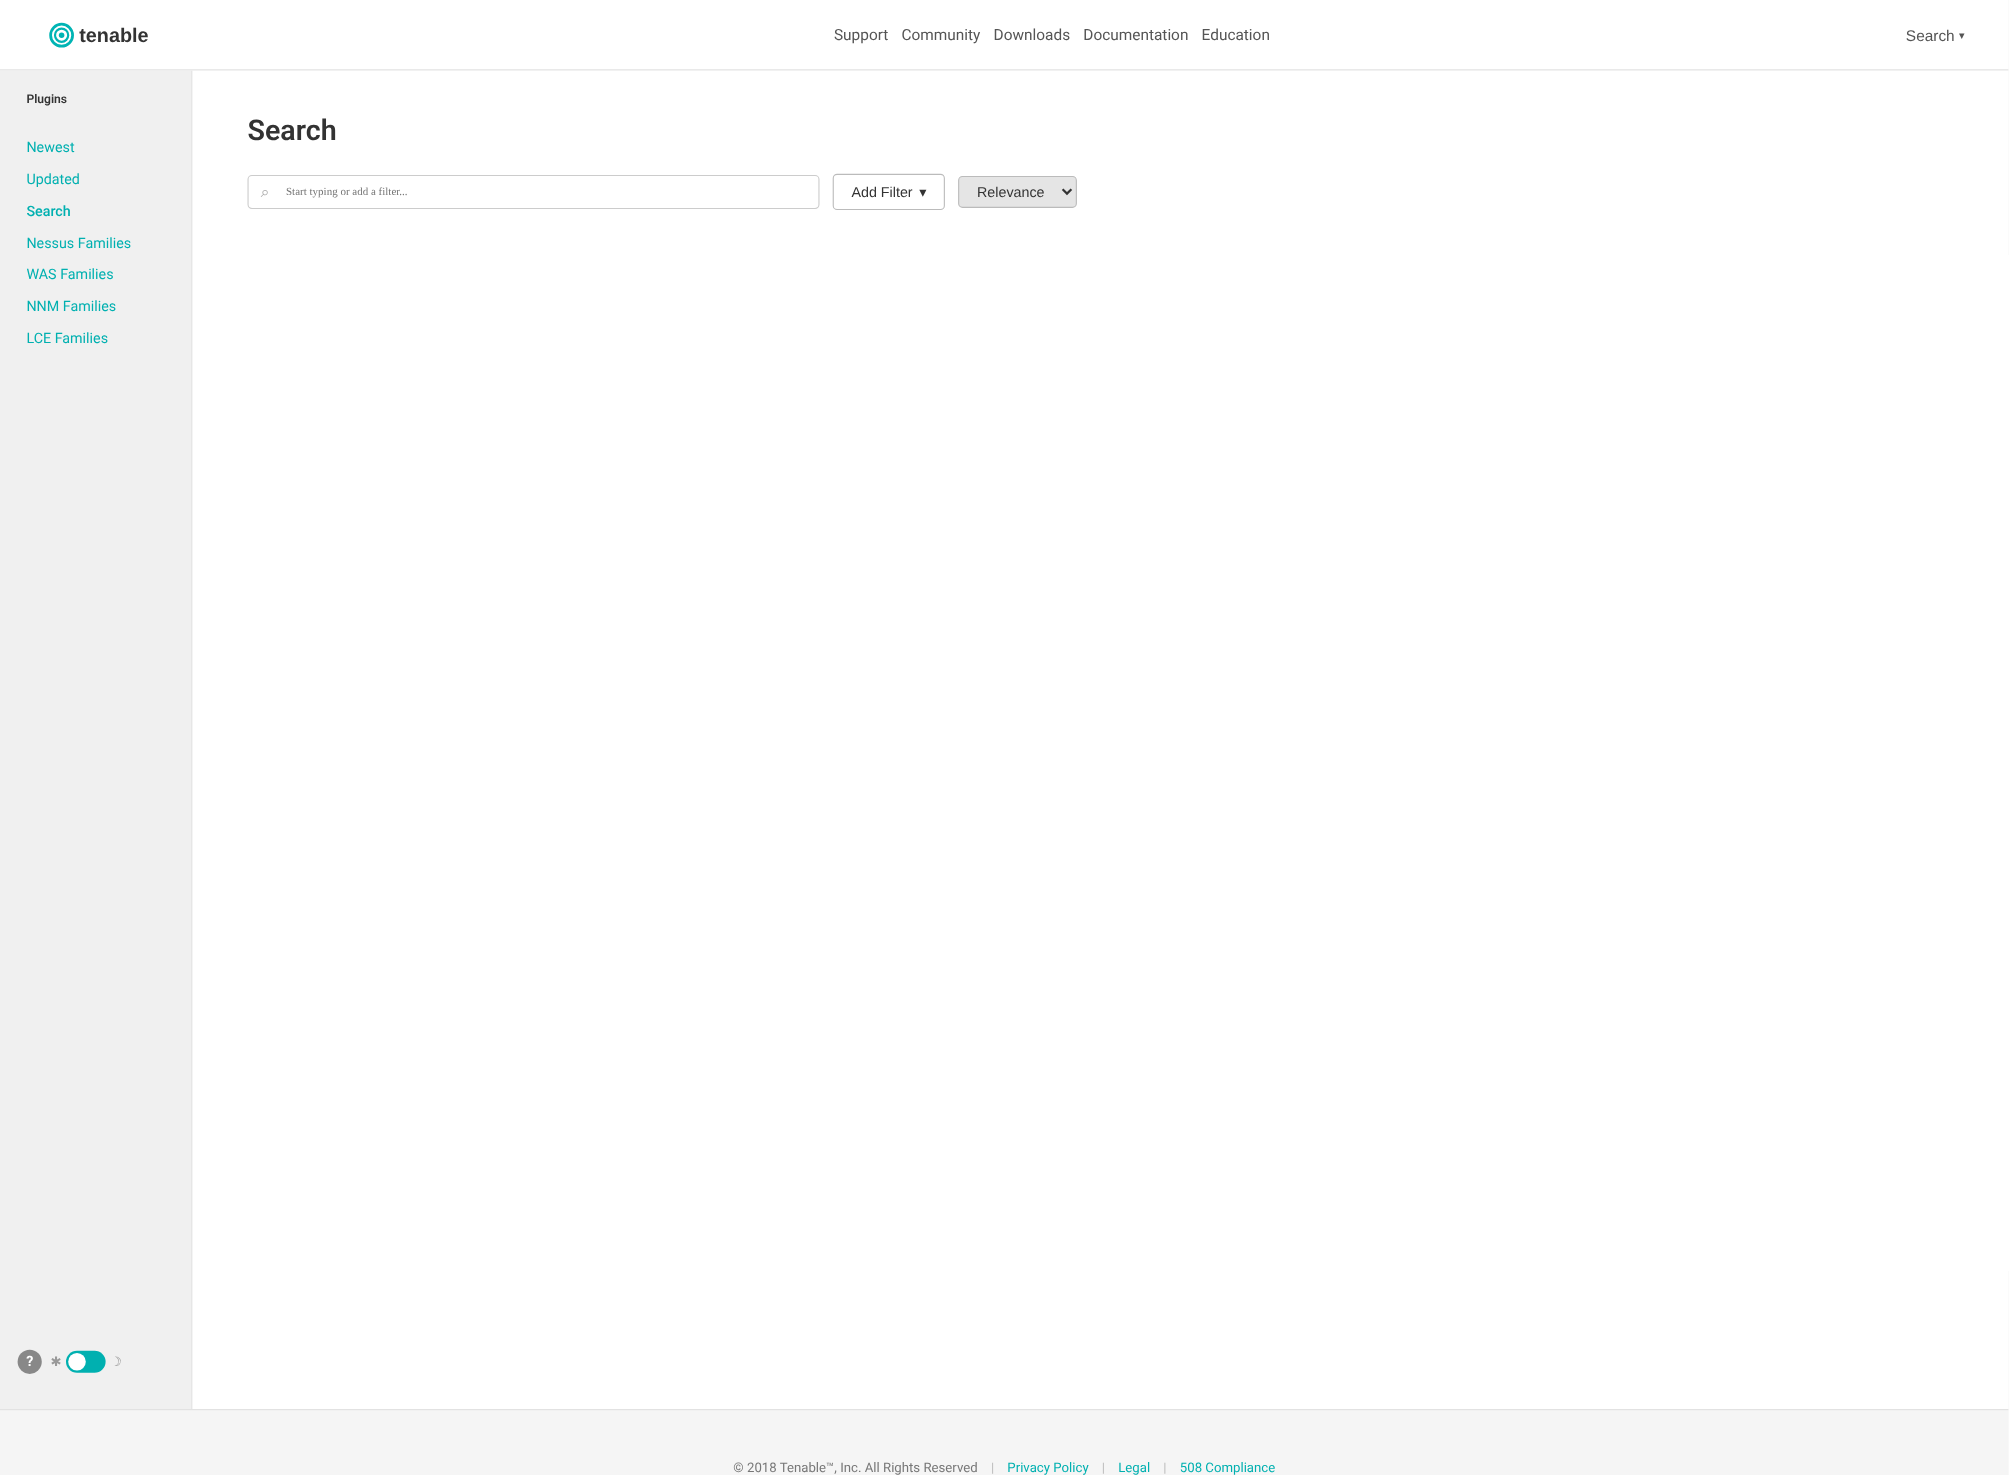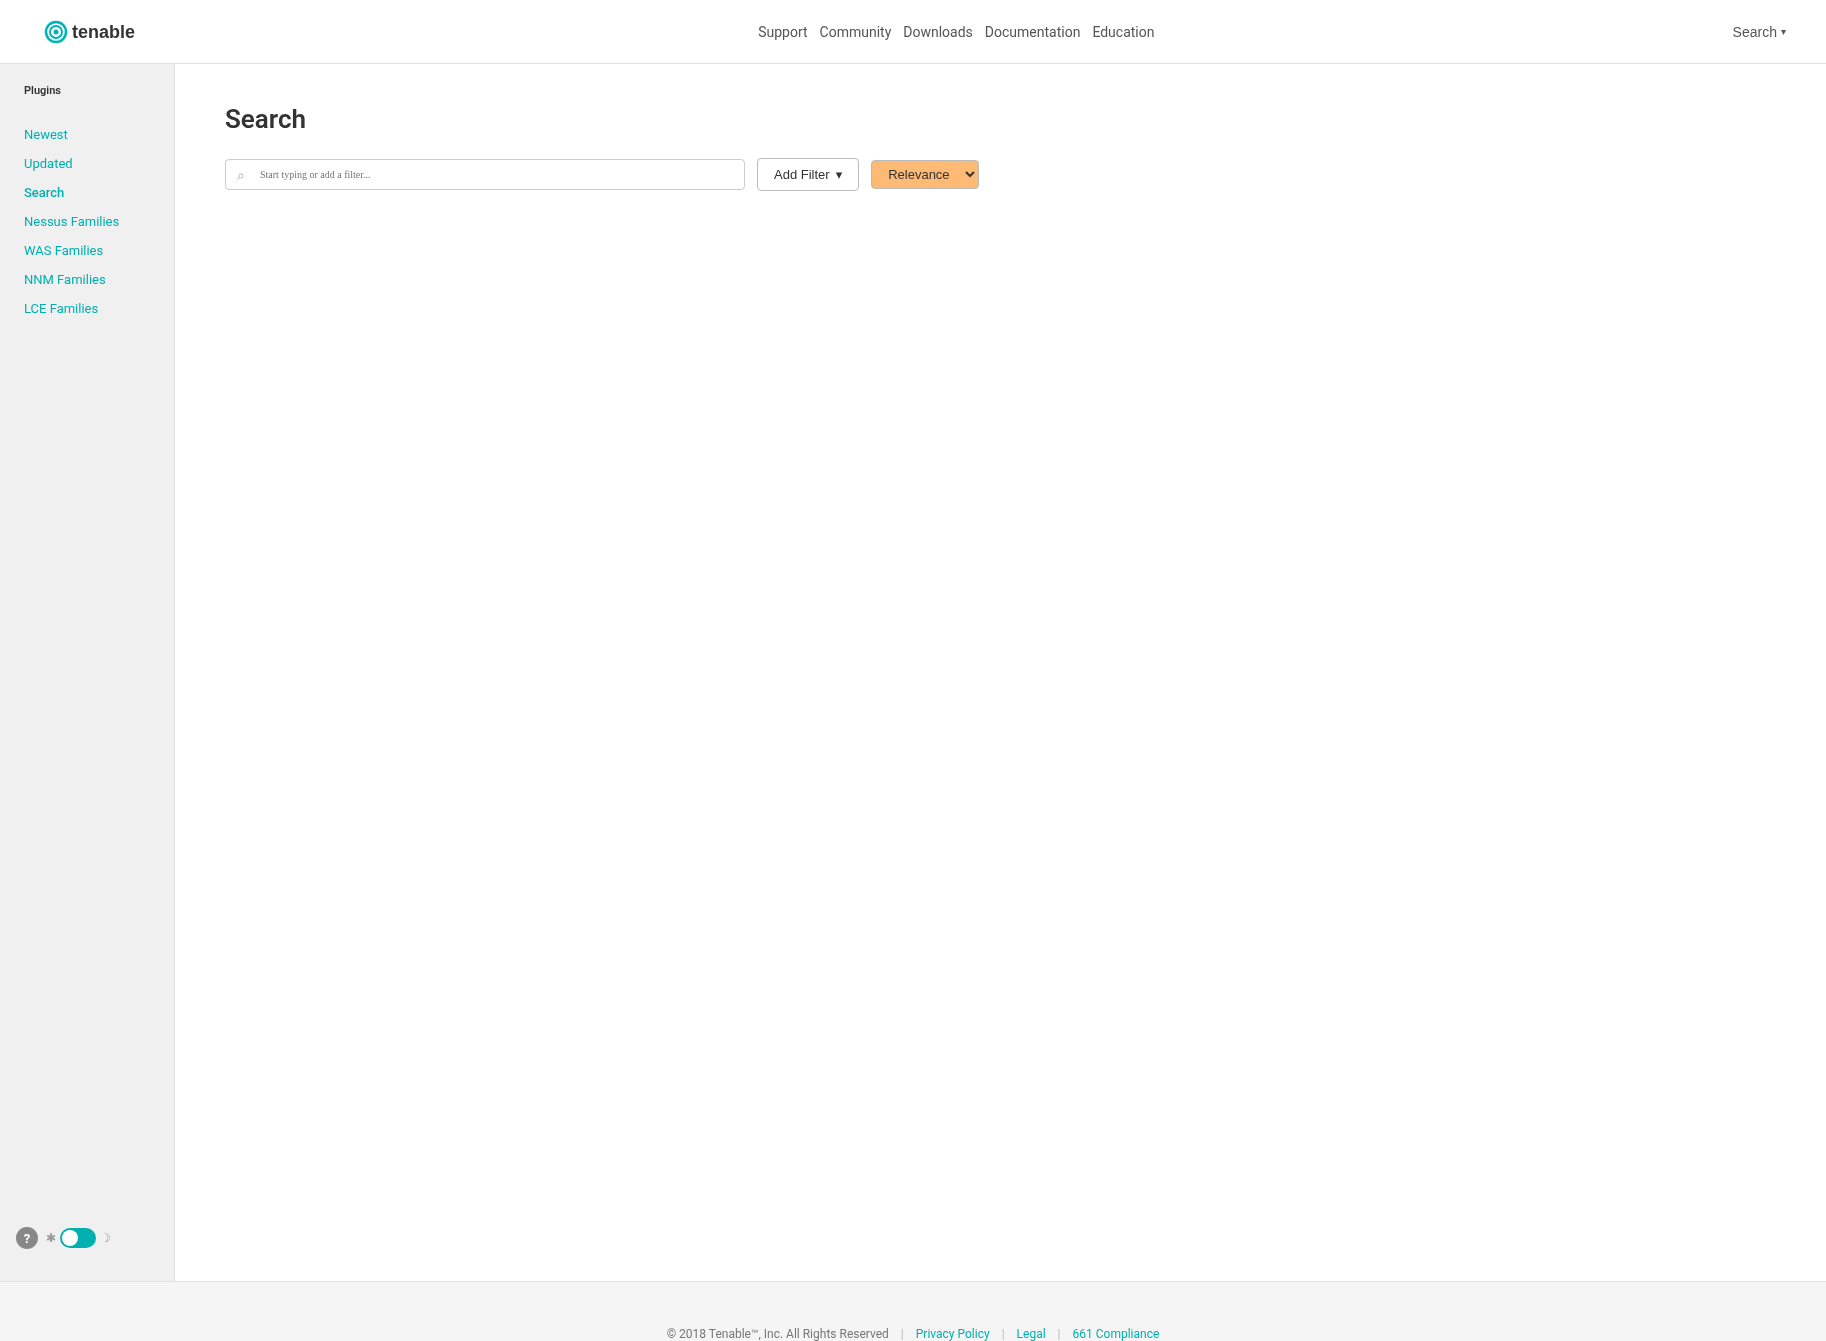--- a/index.html
+++ b/index.html
@@ -217,21 +217,21 @@
       align-items: center;
       gap: 6px;
       white-space: nowrap;
     }
     .relevance-select {
       padding: 5px 12px;
       border: 1px solid #bbb;
       border-radius: 4px;
       font-size: 13px;
       color: #333;
-      background: #fdba74;
+      background: #e5e5e5;
       cursor: pointer;
       outline: none;
       appearance: auto;
     }
 
     
     footer {
       background: #f5f5f5;
       border-top: 1px solid #e0e0e0;
       height: 60px;
@@ -330,14 +330,14 @@
   </main>
 </div>
 
 <footer>
   <span>© 2018 Tenable™, Inc. All Rights Reserved</span>
   <span class="sep">|</span>
   <a href="#">Privacy Policy</a>
   <span class="sep">|</span>
   <a href="#">Legal</a>
   <span class="sep">|</span>
-  <a href="#">661 Compliance</a>
+  <a href="#">508 Compliance</a>
 </footer>
 
 </body></html>

